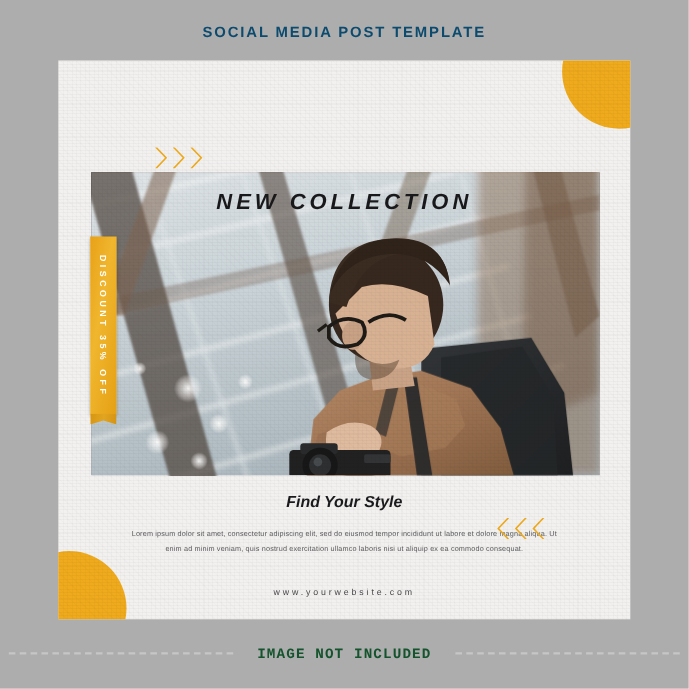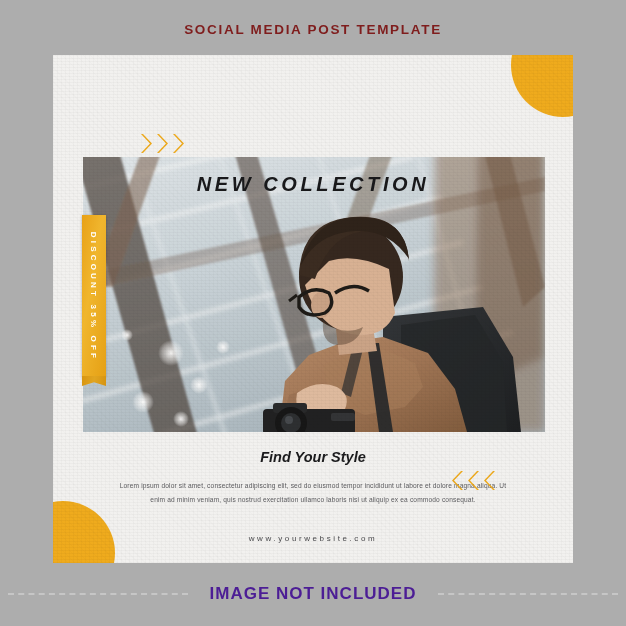--- a/index.html
+++ b/index.html
@@ -16,21 +16,21 @@
     position: relative;
   }
 
   
   .top-label {
     position: absolute;
     top: 22px;
     left: 0;
     width: 626px;
     text-align: center;
-    color: #7f1d1d;
+    color: #0c4a6e;
     font-size: 13.5px;
     font-weight: bold;
     letter-spacing: 1.7px;
     text-transform: uppercase;
   }
 
   
   .card {
     position: absolute;
     left: 53px;
@@ -208,26 +208,27 @@
     align-items: center;
     gap: 22px;
     padding: 0 8px;
   }
   .dash-line {
     flex: 1 1 auto;
     height: 0;
     border-top: 2px dashed #c6c6c6;
   }
   .bottom-text {
-    color: #4c1d95;
-    font-size: 17px;
+    color: #14532d;
+    font-size: 13px;
     font-weight: bold;
     letter-spacing: 1px;
     white-space: nowrap;
     flex: 0 0 auto;
+    font-family: Liberation Mono, monospace;
   }
 </style>
 </head>
 <body>
 
 <div class="top-label">SOCIAL MEDIA POST TEMPLATE</div>
 
 <div class="card">
 
   <div class="corner-tr"></div>

